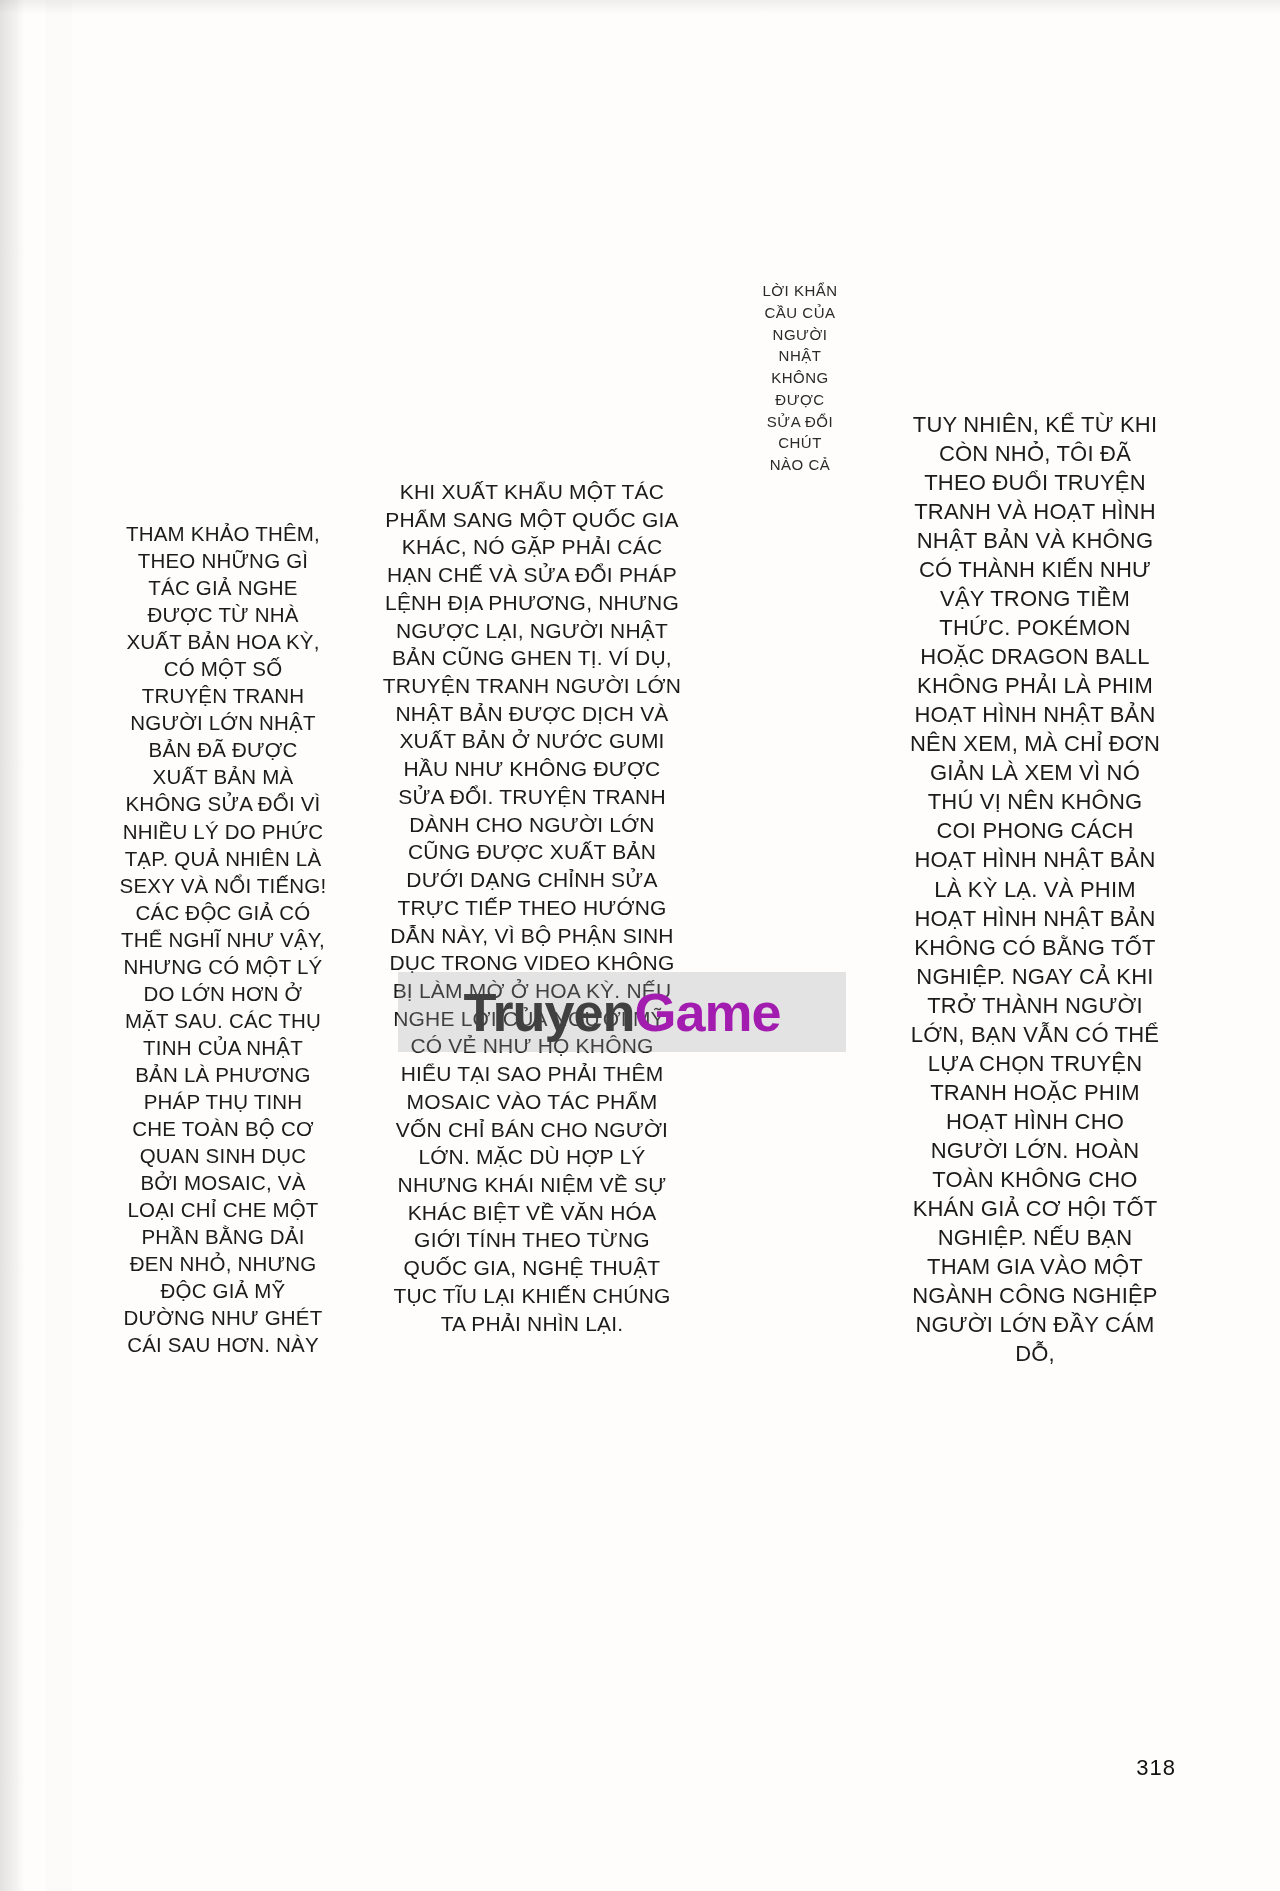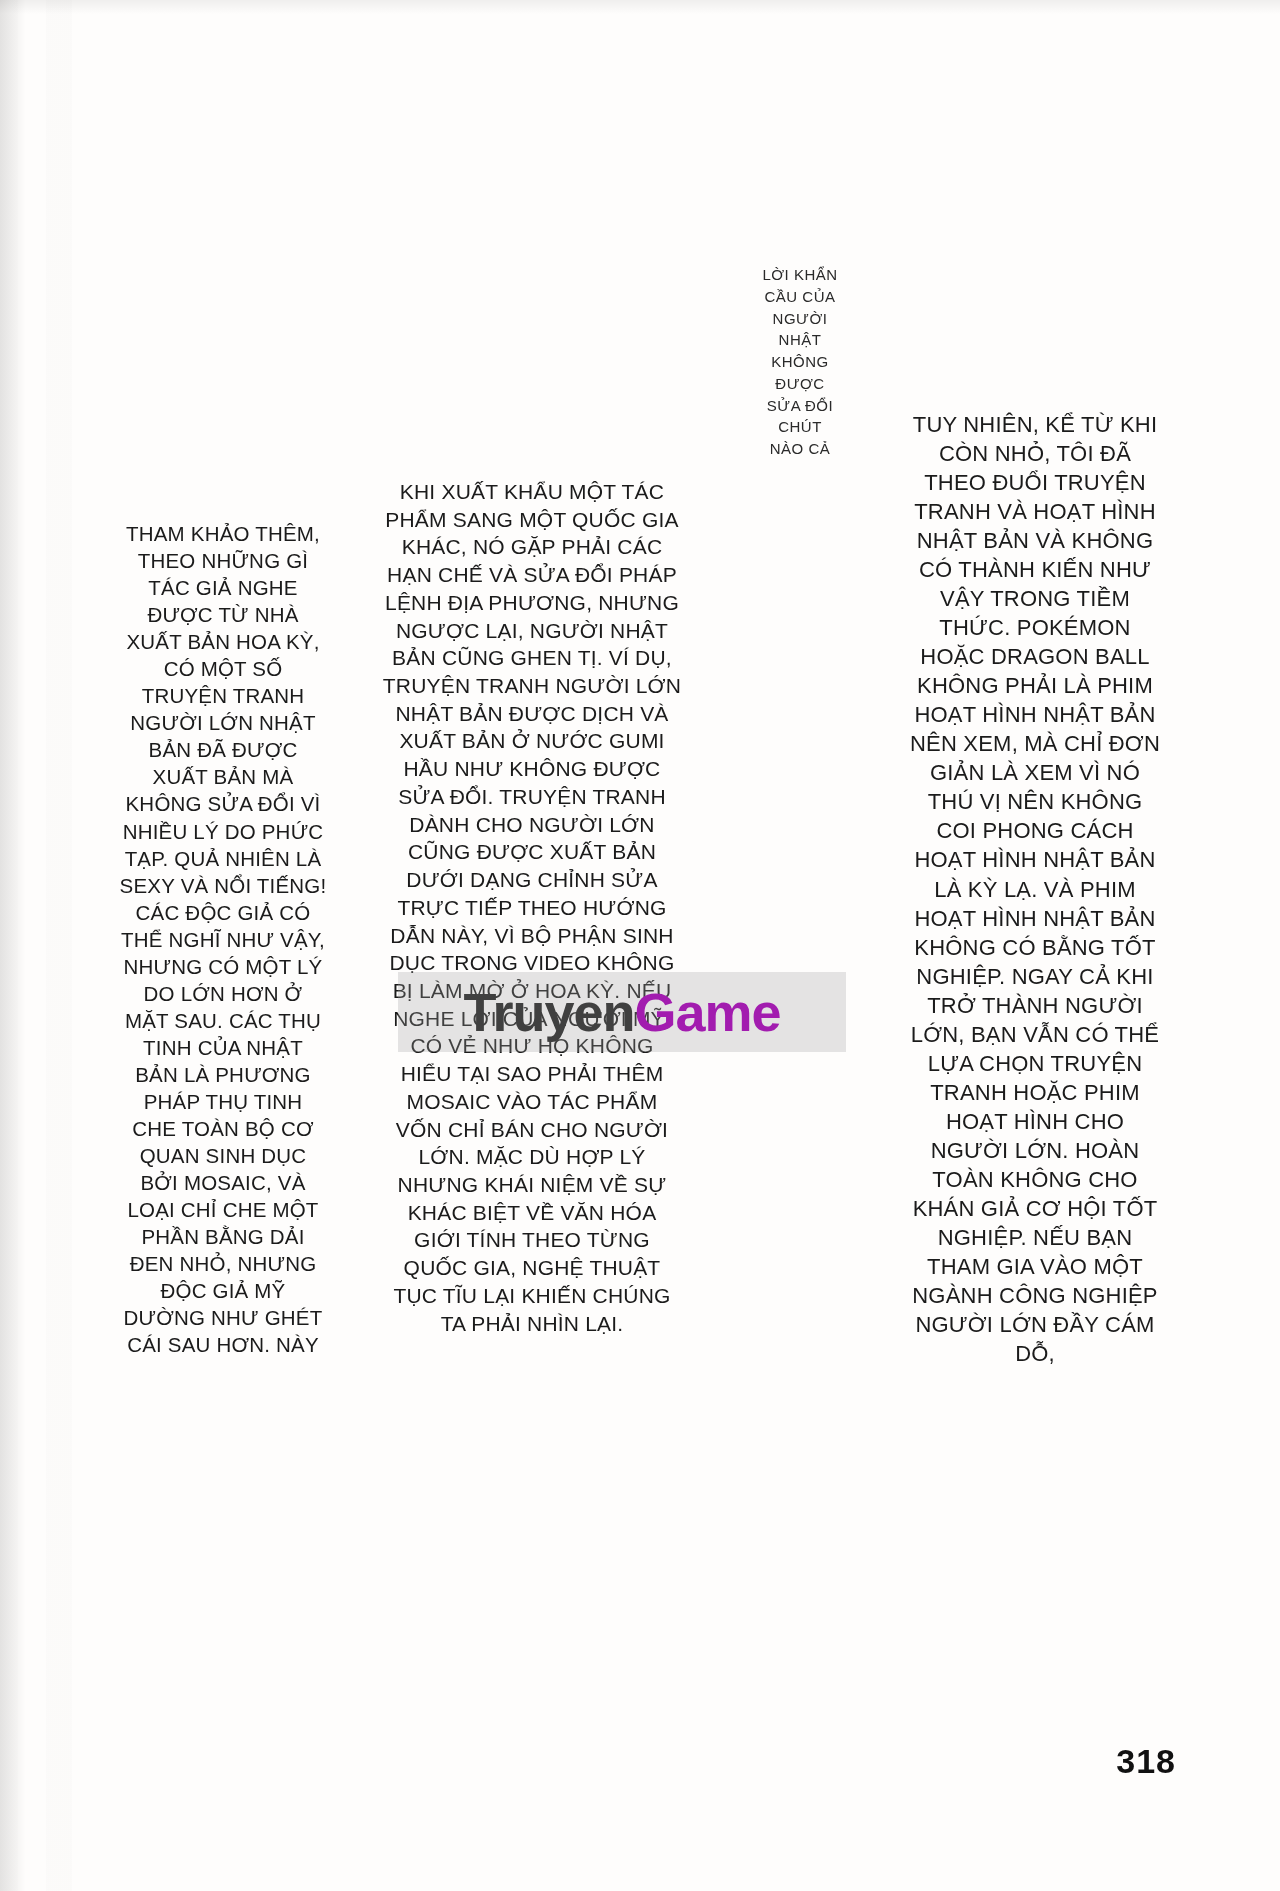--- a/index.html
+++ b/index.html
@@ -76,21 +76,21 @@
   #col-middle {
     left: 382px;
     top: 478px;
     width: 300px;
     font-size: 21px;
     text-align: center;
   }
 
   #col-vertical {
     left: 762px;
-    top: 264px;
+    top: 280px;
     width: 76px;
     font-size: 15px;
     line-height: 1.45;
     letter-spacing: 0.5px;
     color: #2a2a2a;
   }
 
   #col-right {
     left: 910px;
     top: 410px;
@@ -122,22 +122,22 @@
     letter-spacing: -1px;
   }
   .wm-1 { color: #404040; }
   .wm-2 { color: #a21caf; }
 
   
   .page-number {
     position: absolute;
     right: 104px;
     bottom: 110px;
-    font-size: 34px;
-    font-weight: bold;
+    font-size: 22px;
+    font-weight: normal;
     color: #111;
     letter-spacing: 1px;
   }
 </style>
 </head>
 <body>
 
 <div class="page">
 
   <div class="paper-texture"></div>

